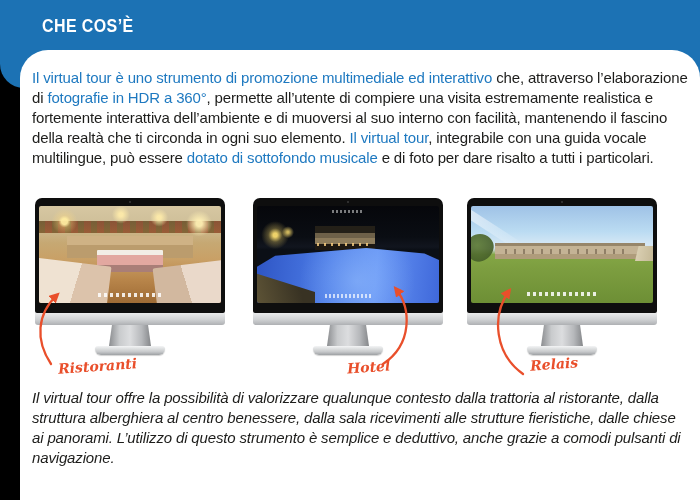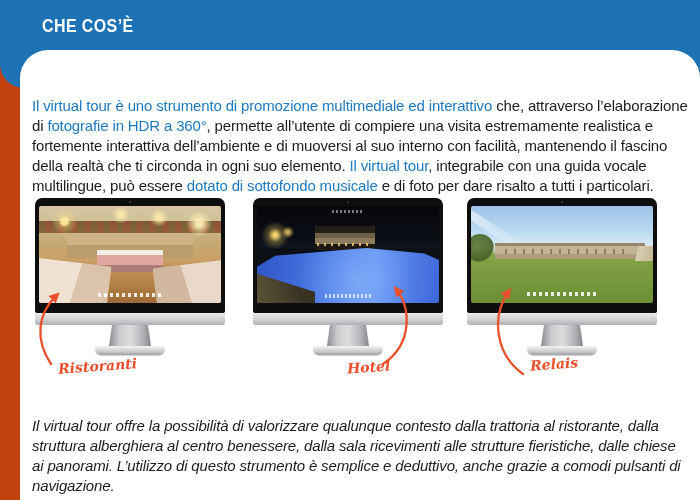--- a/index.html
+++ b/index.html
@@ -1,28 +1,28 @@
 <!DOCTYPE html>
 <html><head>
 <meta charset="utf-8">
 <style>
   html,body{margin:0;padding:0;background:#ffffff;}
-  .page{position:relative;width:700px;height:500px;background:#c2410c;overflow:hidden;
+  .page{position:relative;width:700px;height:500px;background:#000000;overflow:hidden;
         font-family:"Liberation Sans",sans-serif;color:#1d1d1b;}
   
   .header-band{position:absolute;left:0;top:0;width:700px;height:88px;
         background:#1c72b4;border-radius:0 0 0 24px;}
   .header-title{position:absolute;left:42px;top:15px;color:#ffffff;font-size:19px;
         font-weight:bold;letter-spacing:.5px;transform:scaleX(.84);transform-origin:left center;
         white-space:nowrap;}
   
   .panel{position:absolute;left:20px;top:50px;width:680px;height:450px;background:#ffffff;
         border-radius:28px 28px 0 0;}
   .para{position:absolute;left:12px;width:656px;font-size:15px;line-height:20px;
-        letter-spacing:-.15px;color:#1d1d1b;margin-top:28px;}
+        letter-spacing:-.15px;color:#1d1d1b;}
   .intro{top:18px;}
   .outro{top:338px;font-style:italic;}
   .accent{color:#1e79c0;}
   
   .monitors-row{position:absolute;left:0;top:148px;width:680px;height:200px;}
   .monitor{position:absolute;top:0;width:190px;height:200px;}
   .m1{left:15px;} .m2{left:233px;} .m3{left:447px;}
   .bezel{position:absolute;left:0;top:0;width:190px;height:115px;background:#0e0e0e;
         border-radius:7px 7px 2px 2px;}
   .cam{position:absolute;left:94px;top:3px;width:2px;height:2px;border-radius:50%;background:#3a3a3a;}

